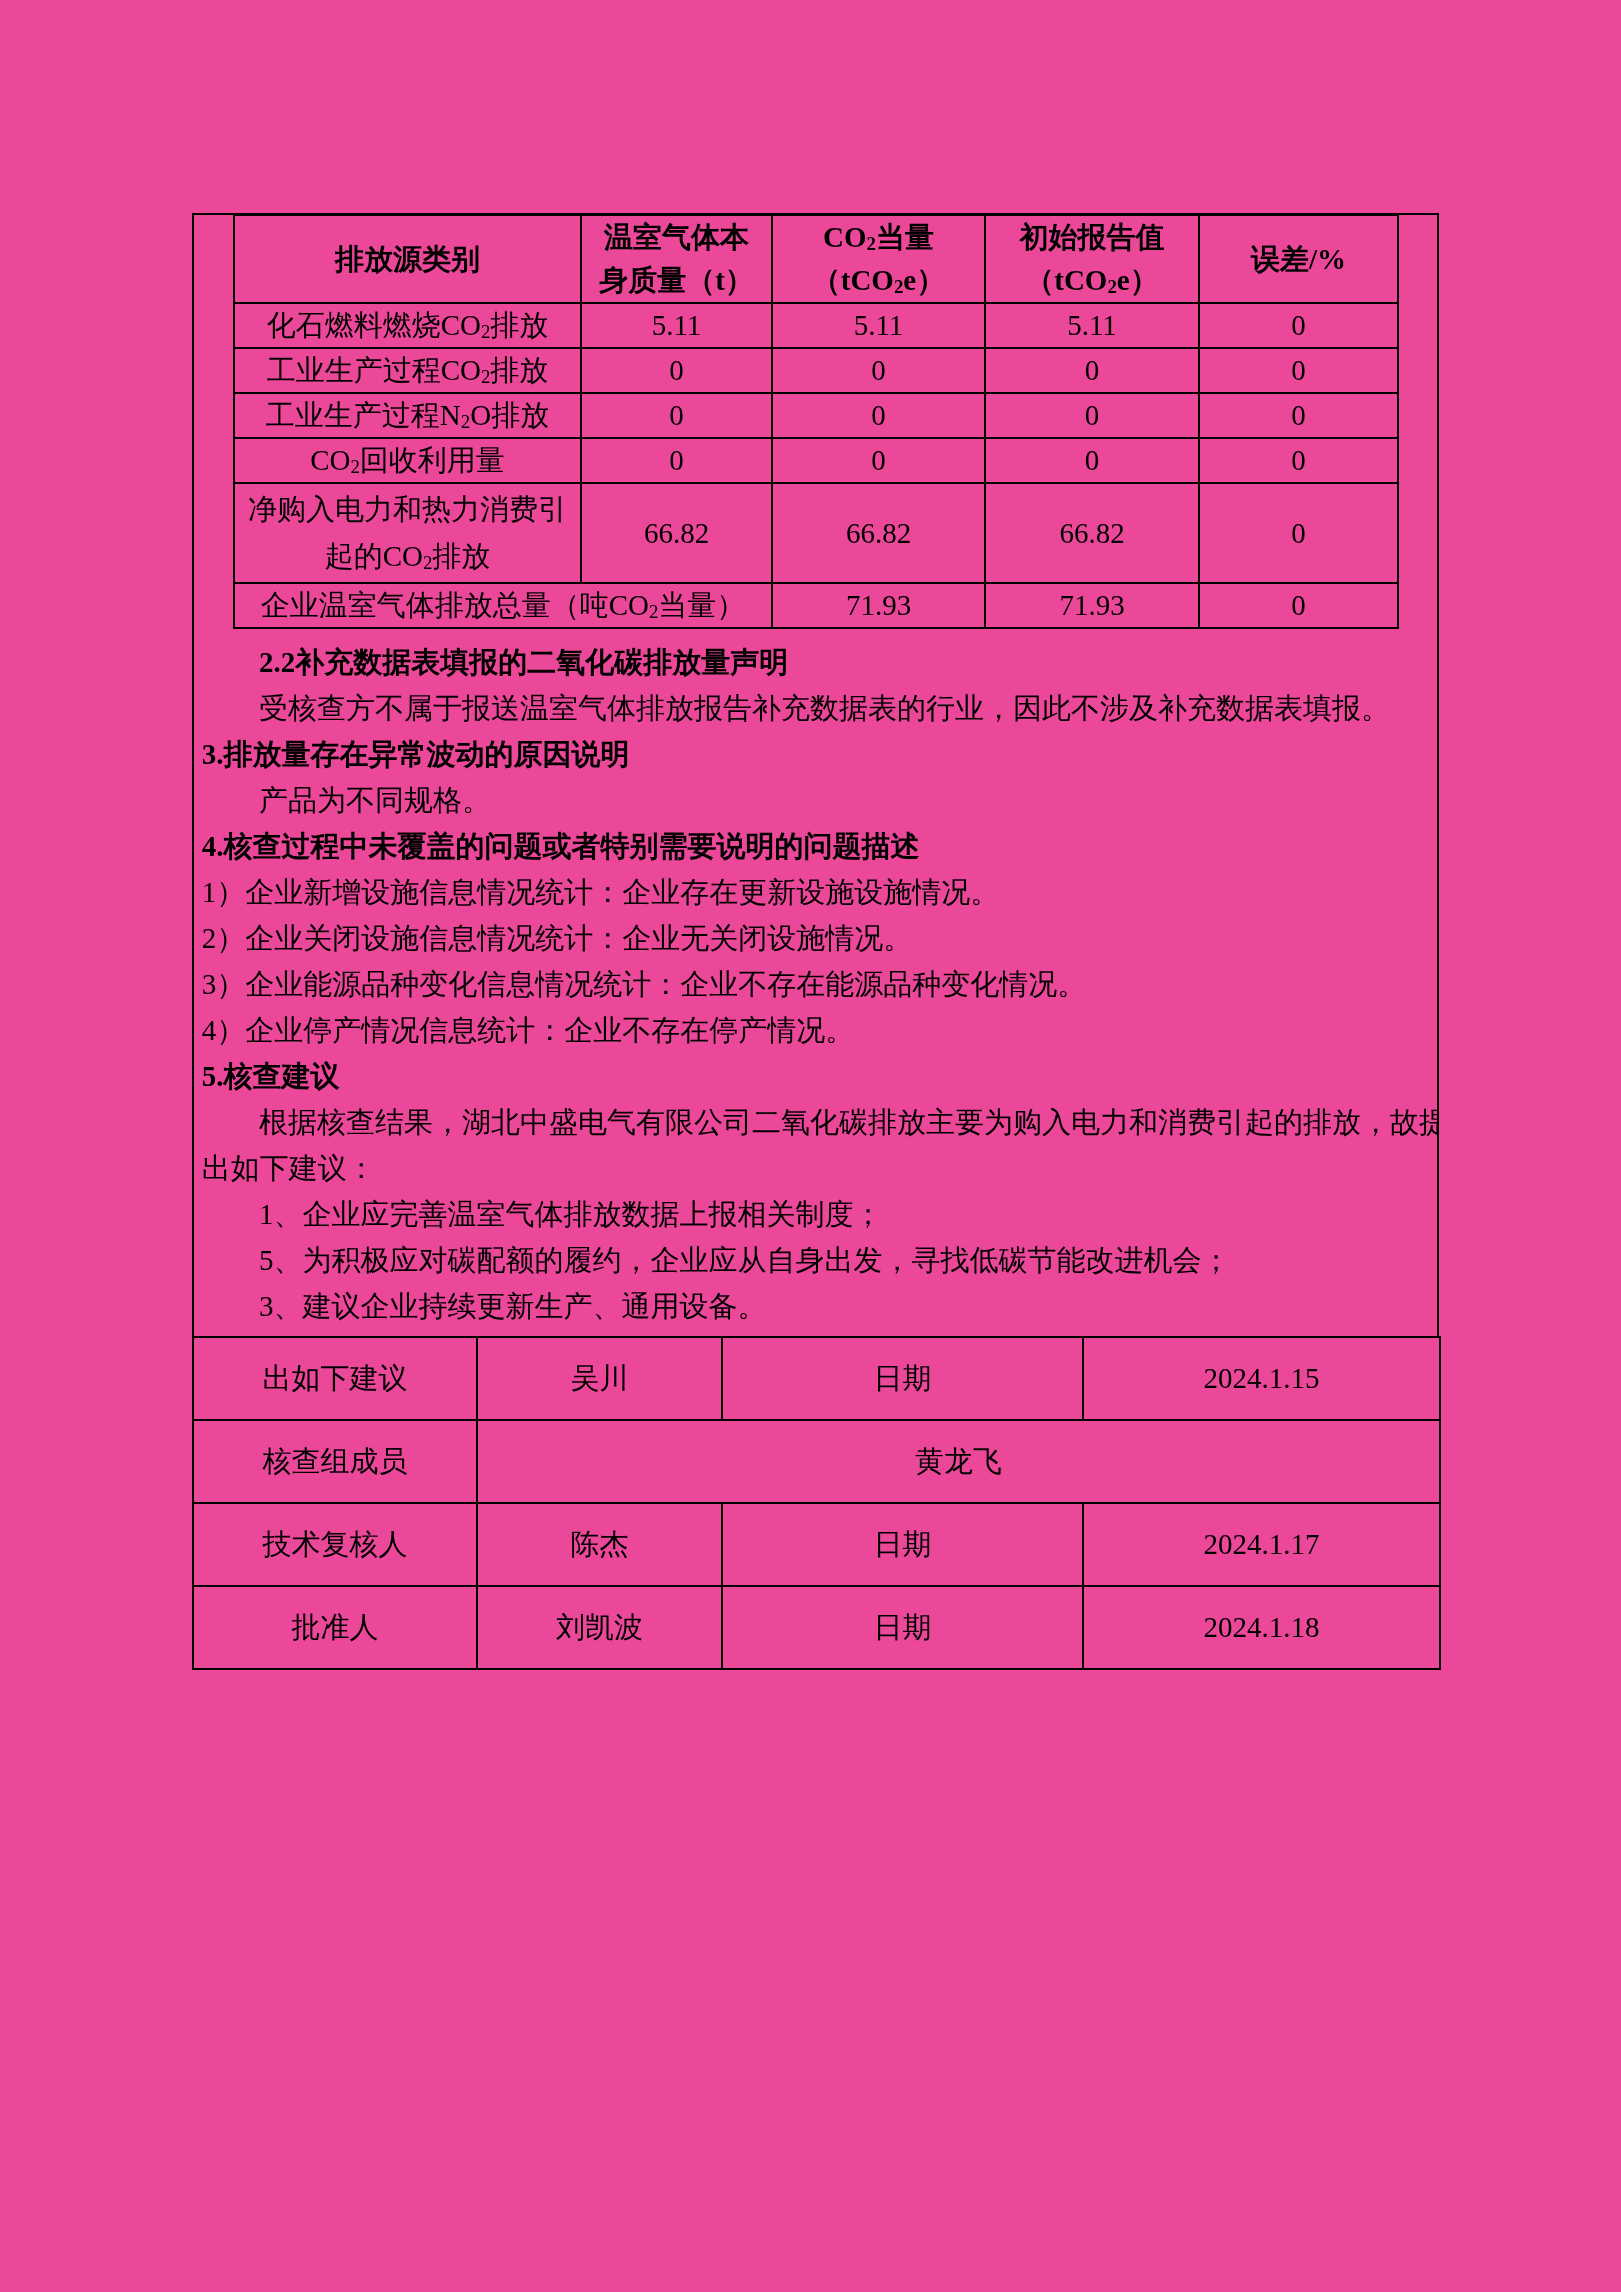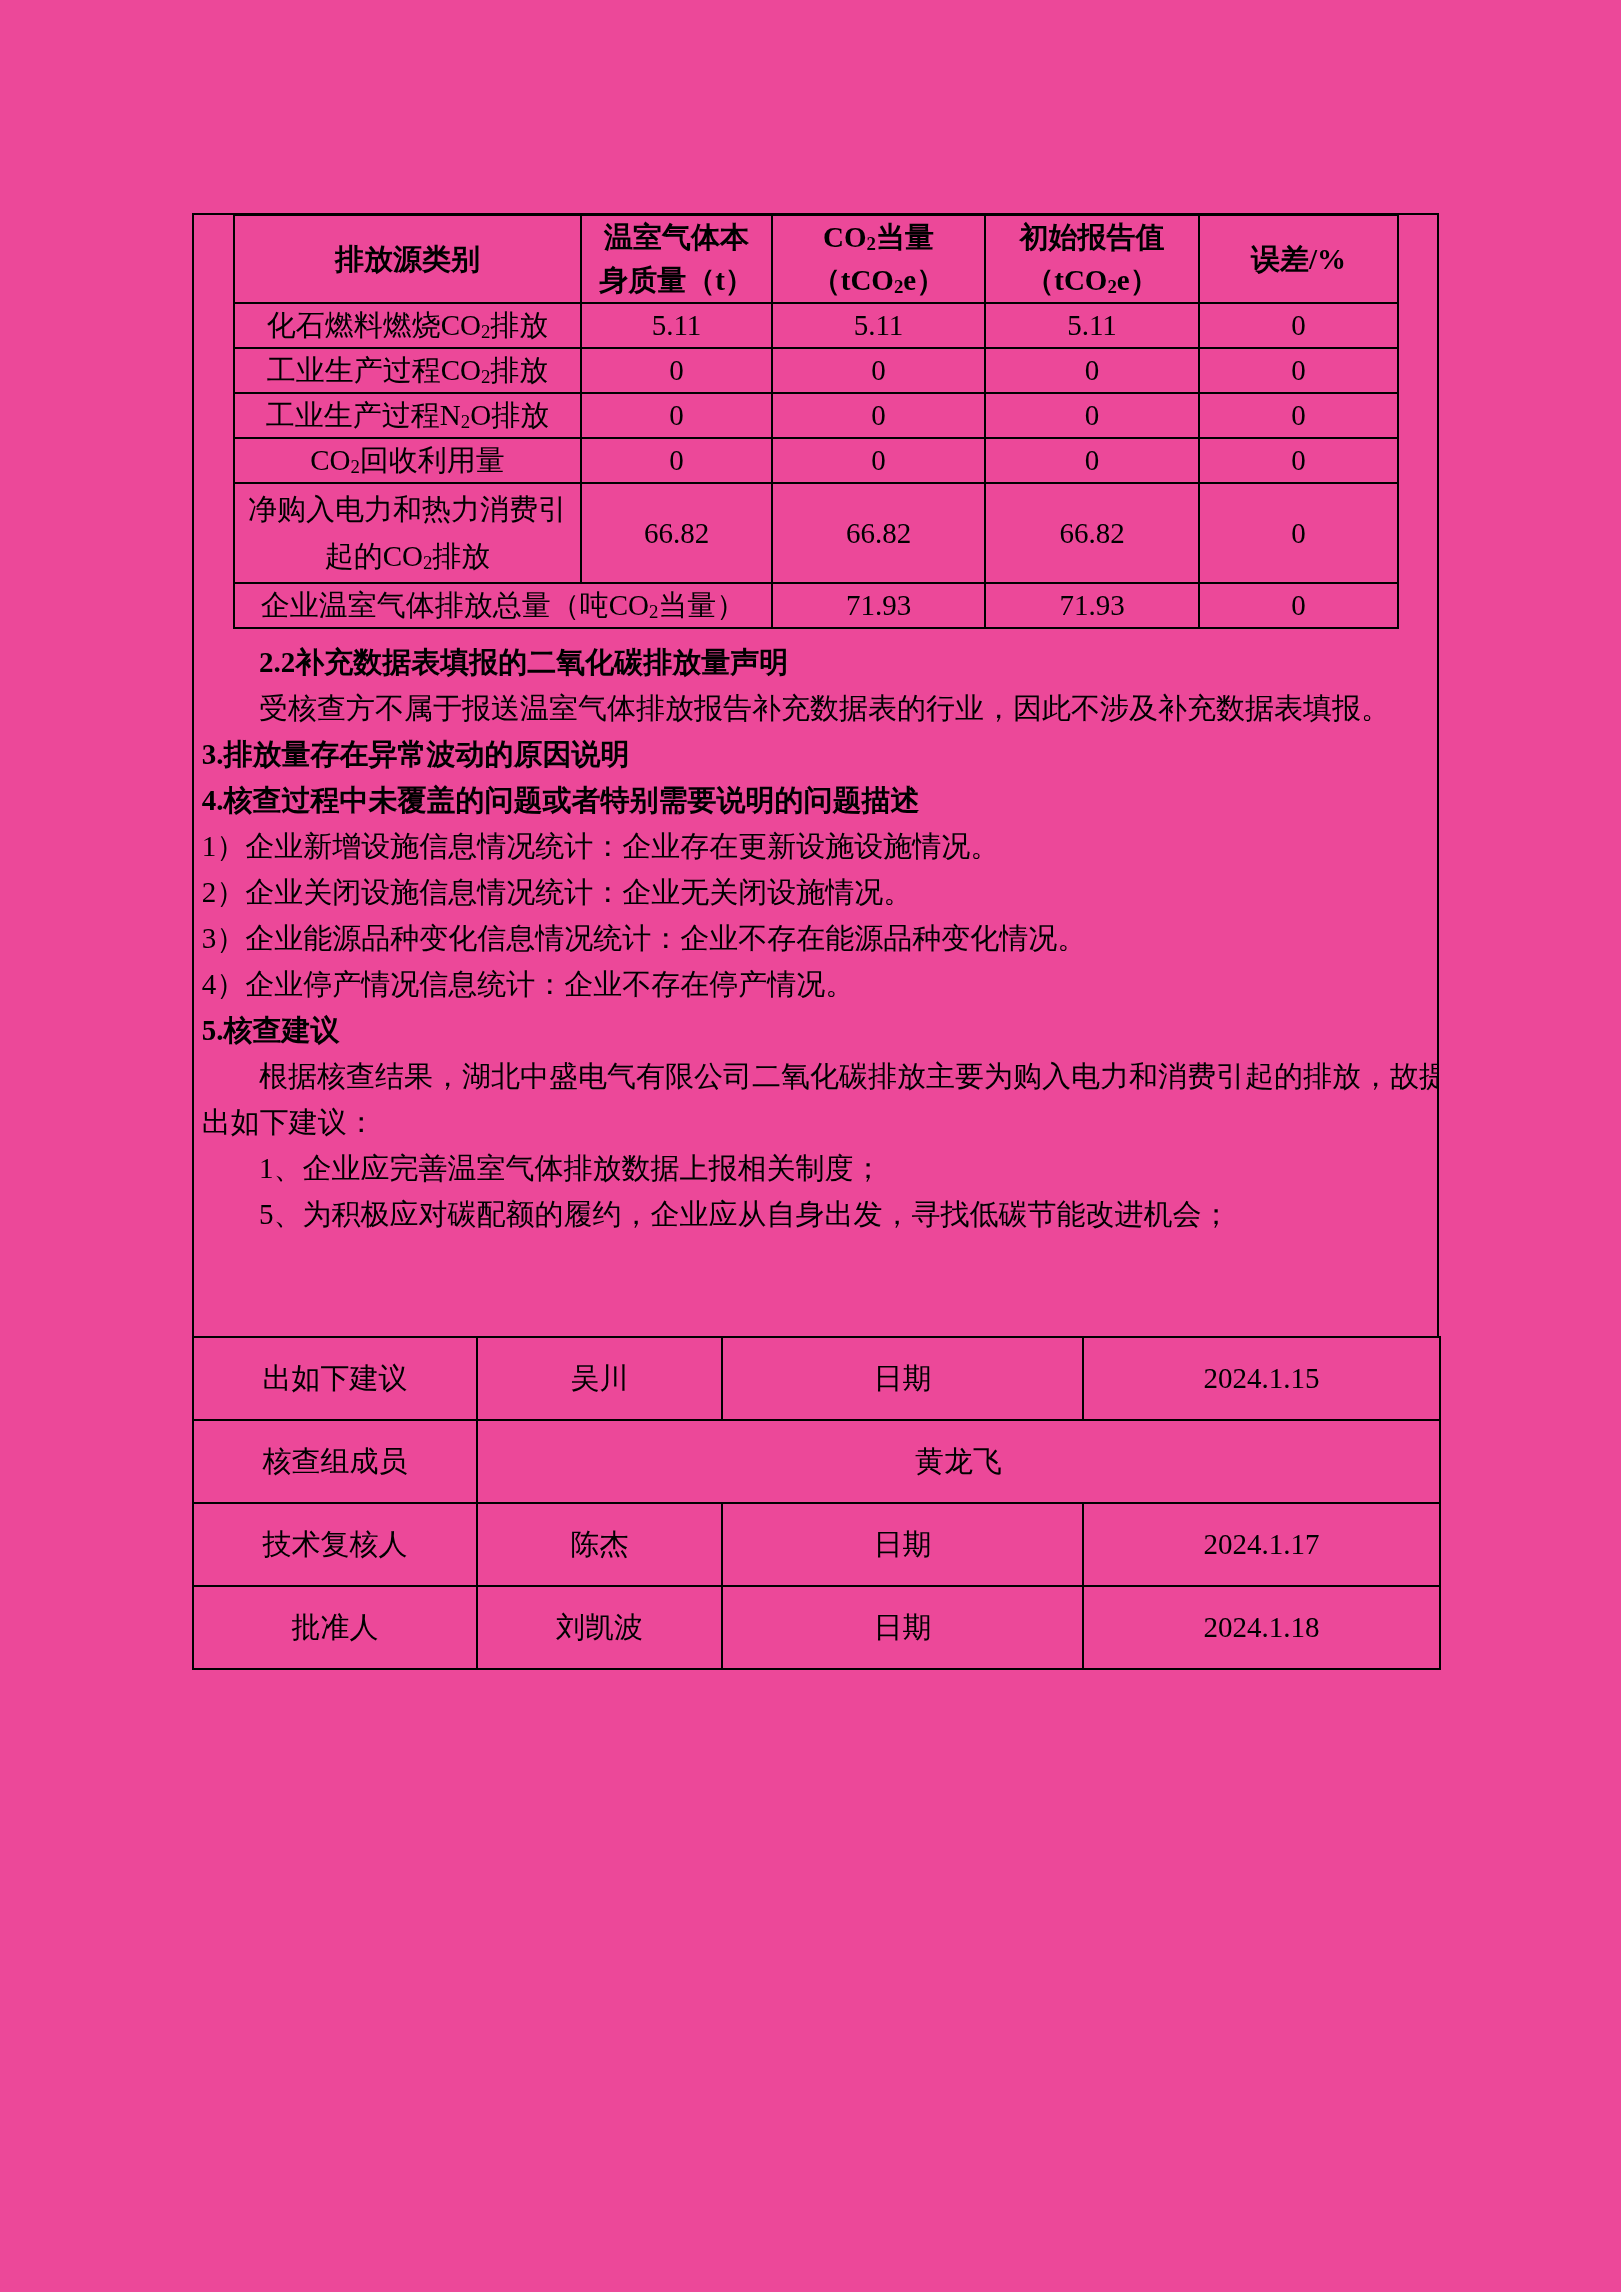--- a/index.html
+++ b/index.html
@@ -164,30 +164,32 @@
           <td>71.93</td>
           <td>0</td>
         </tr>
       </tbody>
   </table>
 
   <div id="text-block">
       <div class="line heading ind2">2.2补充数据表填报的二氧化碳排放量声明</div>
       <div class="line ind2">受核查方不属于报送温室气体排放报告补充数据表的行业，因此不涉及补充数据表填报。</div>
       <div class="line heading ind0">3.排放量存在异常波动的原因说明</div>
+      <div class="line ind2">产品为不同规格。</div>
       <div class="line heading ind0">4.核查过程中未覆盖的问题或者特别需要说明的问题描述</div>
       <div class="line ind0">1）企业新增设施信息情况统计：企业存在更新设施设施情况。</div>
       <div class="line ind0">2）企业关闭设施信息情况统计：企业无关闭设施情况。</div>
       <div class="line ind0">3）企业能源品种变化信息情况统计：企业不存在能源品种变化情况。</div>
       <div class="line ind0">4）企业停产情况信息统计：企业不存在停产情况。</div>
       <div class="line heading ind0">5.核查建议</div>
       <div class="line ind2">根据核查结果，湖北中盛电气有限公司二氧化碳排放主要为购入电力和消费引起的排放，故提</div>
       <div class="line ind0">出如下建议：</div>
       <div class="line ind2">1、企业应完善温室气体排放数据上报相关制度；</div>
       <div class="line ind2">5、为积极应对碳配额的履约，企业应从自身出发，寻找低碳节能改进机会；</div>
+      <div class="line ind2">3、建议企业持续更新生产、通用设备。</div>
     </div>
 
   <table id="signature-table">
     <colgroup>
       <col style="width:284px">
       <col style="width:245px">
       <col style="width:361px">
       <col style="width:357px">
     </colgroup>
     <tbody id="signature-tbody">

